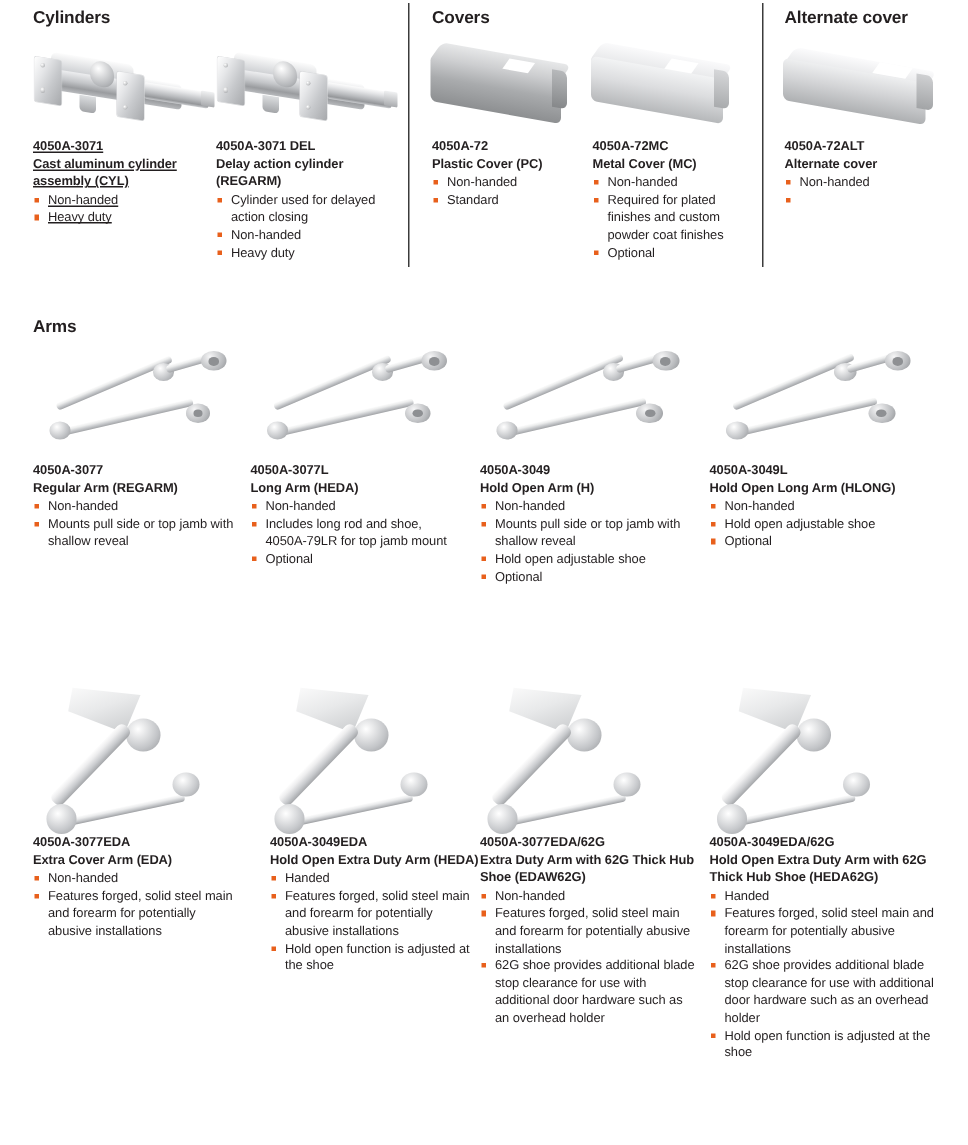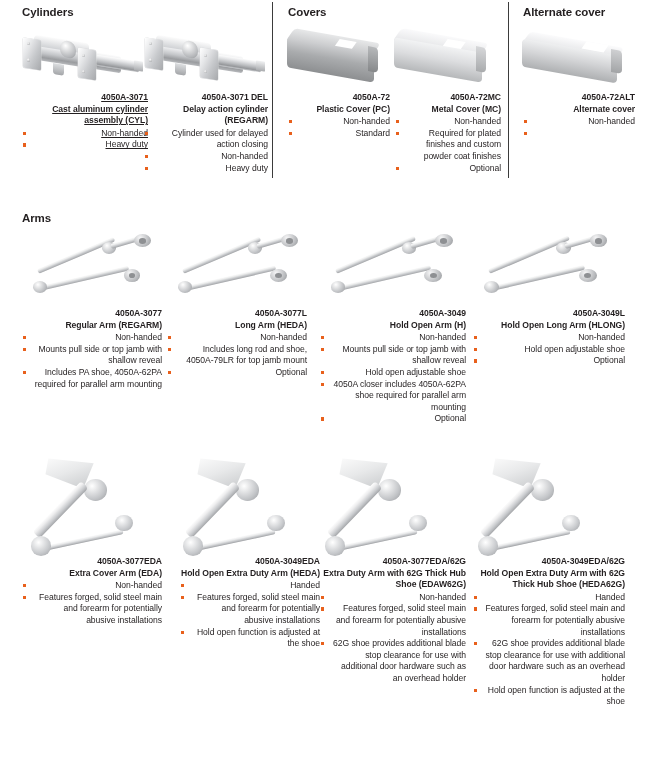--- a/index.html
+++ b/index.html
@@ -8,21 +8,21 @@
     background: #ffffff;
   }
   body {
     width: 645px;
     height: 763px;
     position: relative;
     font-family: "Liberation Sans", sans-serif;
     color: #231f20;
     overflow: hidden;
   }
-  .page { position: relative; width: 645px; height: 763px; text-align: right; }
+  .page { position: relative; width: 645px; height: 763px; }
 
   .section-title {
     position: absolute;
     font-size: 11.5px;
     font-weight: bold;
     color: #231f20;
     letter-spacing: -0.1px;
   }
 
   .vdivider {
@@ -374,21 +374,20 @@
         <div class="arm-ring" style="left:80%; top:8%; width:13%; height:17%;"></div>
         <div class="arm-ring" style="left:72%; top:52%; width:13%; height:17%;"></div>
       </div>
     </div>
     <div style="position:absolute; left:0; top:80px; width:140px;">
       <div class="prod-code">4050A-3077</div>
       <div class="prod-name">Regular Arm (REGARM)</div>
       <ul class="bullets">
         <li><span class="bdot"></span><span>Non-handed</span></li>
         <li><span class="bdot"></span><span>Mounts pull side or top jamb with shallow reveal</span></li>
-        <li><span class="bdot"></span><span>Includes PA shoe, 4050A-62PA required for parallel arm mounting</span></li>
       </ul>
     </div>
   </div>
 
   <div class="col" style="left:167px; top:228px; width:140px;">
     <div class="art" style="left:8px; top:0; width:132px; height:78px;">
       <div class="arm-wrap">
         <div class="arm-seg" style="left:6%; top:52%; width:64%; height:7%; transform:rotate(-23deg); transform-origin:left center;"></div>
         <div class="arm-seg" style="left:8%; top:74%; width:70%; height:6.5%; transform:rotate(-13deg); transform-origin:left center;"></div>
         <div class="arm-knuckle" style="left:2%; top:68%; width:11%; height:15%;"></div>
@@ -421,21 +420,20 @@
         <div class="arm-ring" style="left:72%; top:52%; width:13%; height:17%;"></div>
       </div>
     </div>
     <div style="position:absolute; left:0; top:80px; width:146px;">
       <div class="prod-code">4050A-3049</div>
       <div class="prod-name">Hold Open Arm (H)</div>
       <ul class="bullets">
         <li><span class="bdot"></span><span>Non-handed</span></li>
         <li><span class="bdot"></span><span>Mounts pull side or top jamb with shallow reveal</span></li>
         <li><span class="bdot"></span><span>Hold open adjustable shoe</span></li>
-        <li><span class="bdot"></span><span>4050A closer includes 4050A-62PA shoe required for parallel arm mounting</span></li>
         <li><span class="bdot"></span><span>Optional</span></li>
       </ul>
     </div>
   </div>
 
   <div class="col" style="left:473px; top:228px; width:150px;">
     <div class="art" style="left:8px; top:0; width:136px; height:78px;">
       <div class="arm-wrap">
         <div class="arm-seg" style="left:6%; top:52%; width:64%; height:7%; transform:rotate(-23deg); transform-origin:left center;"></div>
         <div class="arm-seg" style="left:8%; top:74%; width:70%; height:6.5%; transform:rotate(-13deg); transform-origin:left center;"></div>

